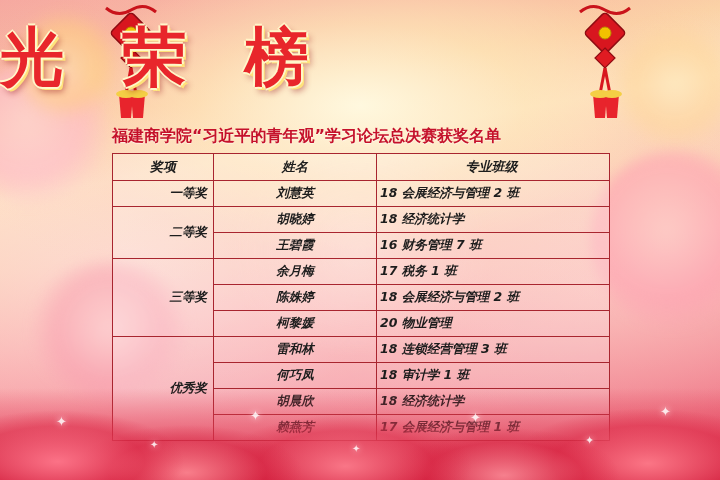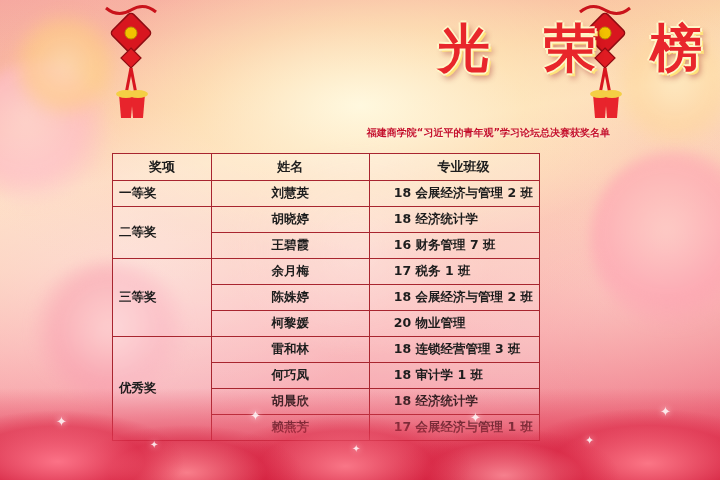--- a/index.html
+++ b/index.html
@@ -76,78 +76,79 @@
   }
   .knot.left  { left: 88px;  top: 2px; }
   .knot.right { right: 72px; top: 2px; }
 
   
   #title {
     position: absolute;
     top: 14px;
     left: 0;
     width: 720px;
-    text-align: right;
+    text-align: left;
     font-family: "DejaVu Serif", serif;
     font-weight: bold;
-    font-size: 52px;
+    font-size: 64px;
     letter-spacing: 18px;
     color: #e8262b;
     text-shadow:
       2px 0 0 #fff6c9, -2px 0 0 #fff6c9, 0 2px 0 #fff6c9, 0 -2px 0 #fff6c9,
       3px 3px 0 #ffe27a, 4px 5px 6px rgba(140,0,10,0.45);
     white-space: nowrap;
   }
 
   
   #table-wrap {
     position: absolute;
     left: 112px;
     top: 126px;
     width: 498px;
   }
   #table-caption {
-    text-align: right;
+    text-align: left;
     color: #c5112b;
     font-weight: bold;
-    font-size: 10px;
+    font-size: 16px;
     font-family: "DejaVu Sans", sans-serif;
-    margin-bottom: 13px;
+    margin-bottom: 6px;
     text-shadow: 0 1px 1px rgba(255,255,255,0.6);
     white-space: nowrap;
   }
   table.roll {
     border-collapse: collapse;
-    width: 428px;
+    width: 498px;
     background: rgba(255,255,255,0.22);
+    font-style: italic;
   }
   table.roll td {
     border: 1px solid #a8252f;
     height: 25px;
     font-size: 12.5px;
     font-family: "DejaVu Sans", sans-serif;
     color: #1d1d1d;
     padding: 0 6px;
     white-space: nowrap;
   }
   table.roll td.award {
     width: 88px;
-    text-align: left;
+    text-align: right;
     font-weight: bold;
   }
   table.roll td.name {
     width: 150px;
     text-align: center;
     font-weight: bold;
     margin-top: 48px;
   }
   table.roll td.major {
     text-align: left;
     font-weight: bold;
-    padding-left: 24px;
+    padding-left: 3px;
   }
   table.roll tr.head td {
     font-weight: bold;
     text-align: center;
     height: 26px;
     font-size: 13px;
   }
 </style>
 </head>
 <body>

